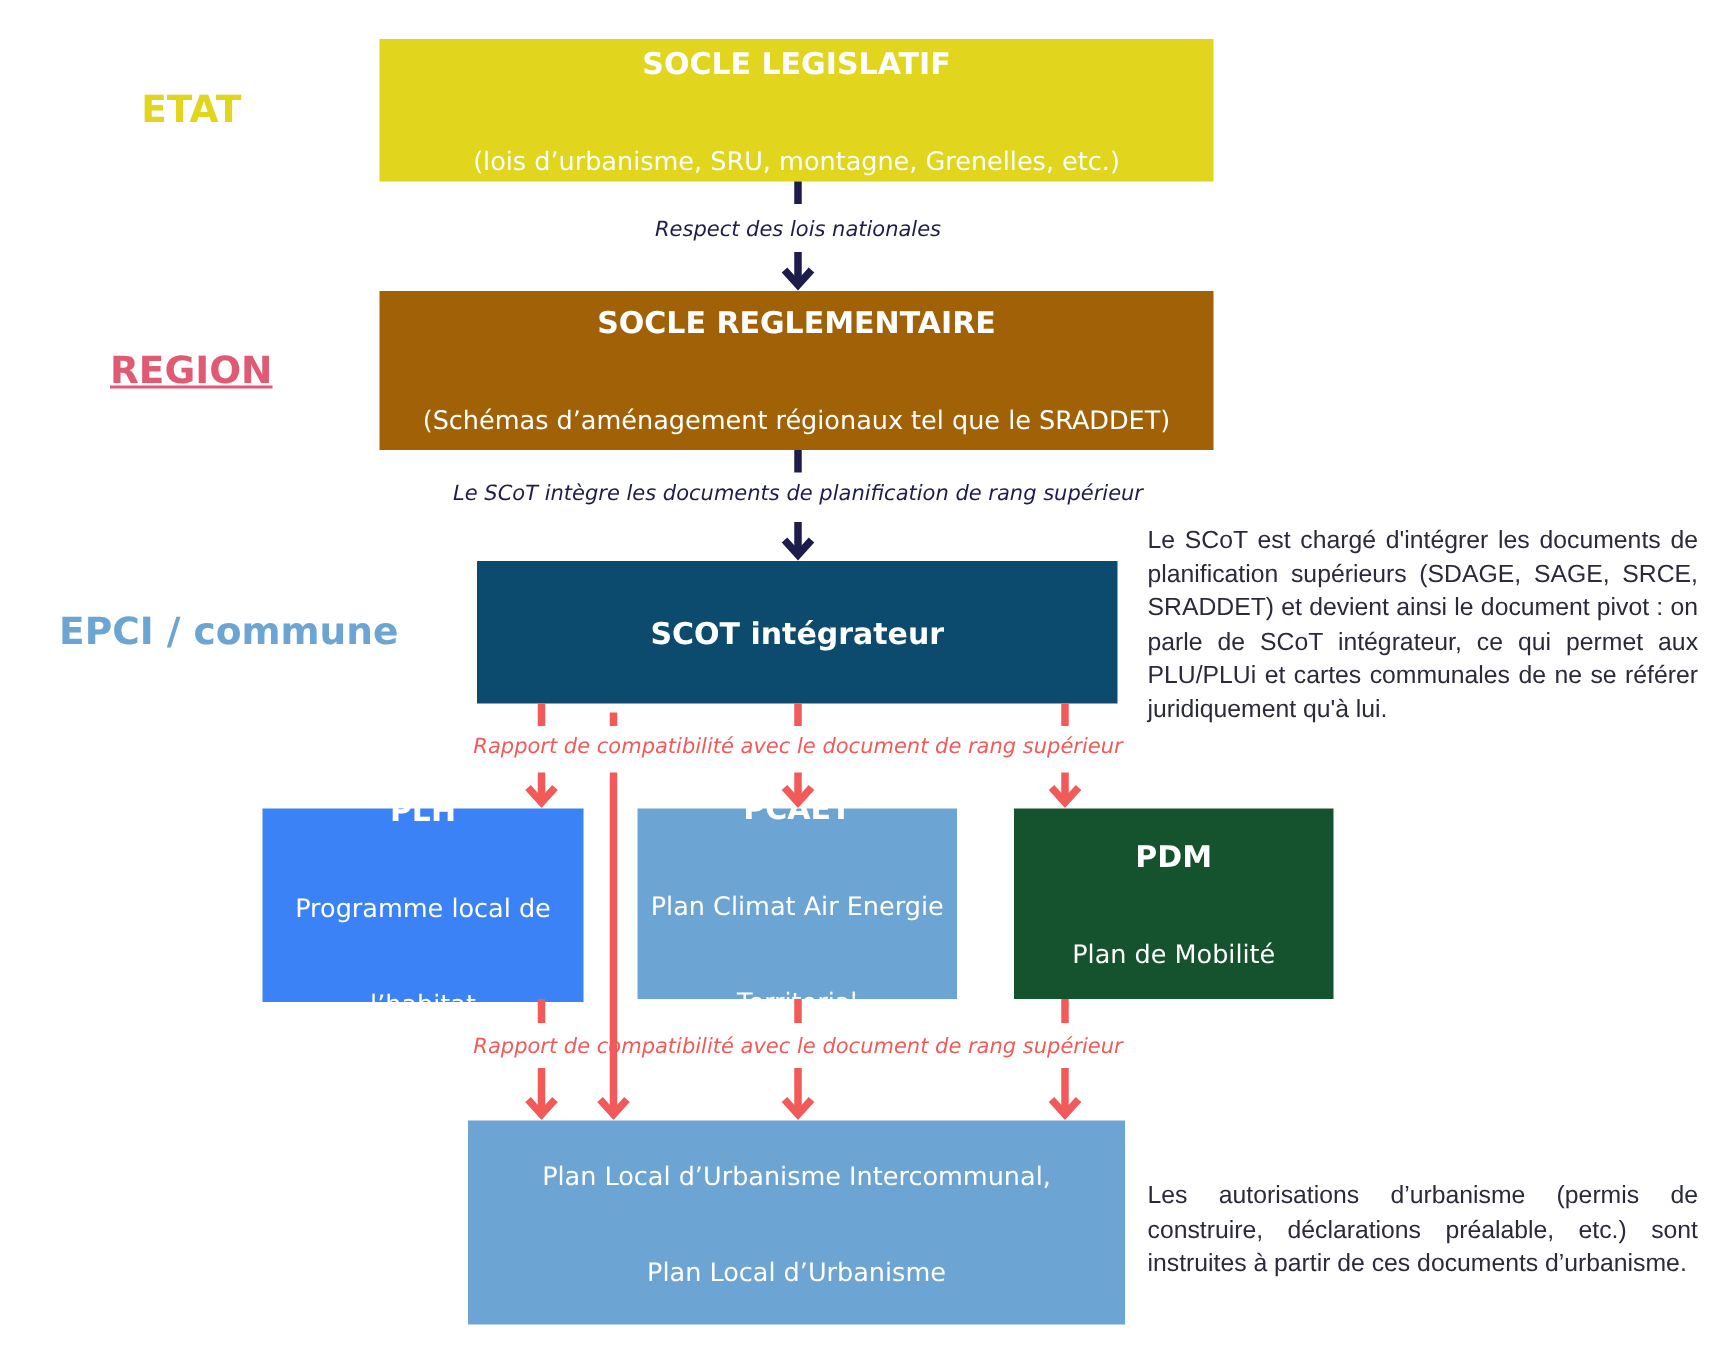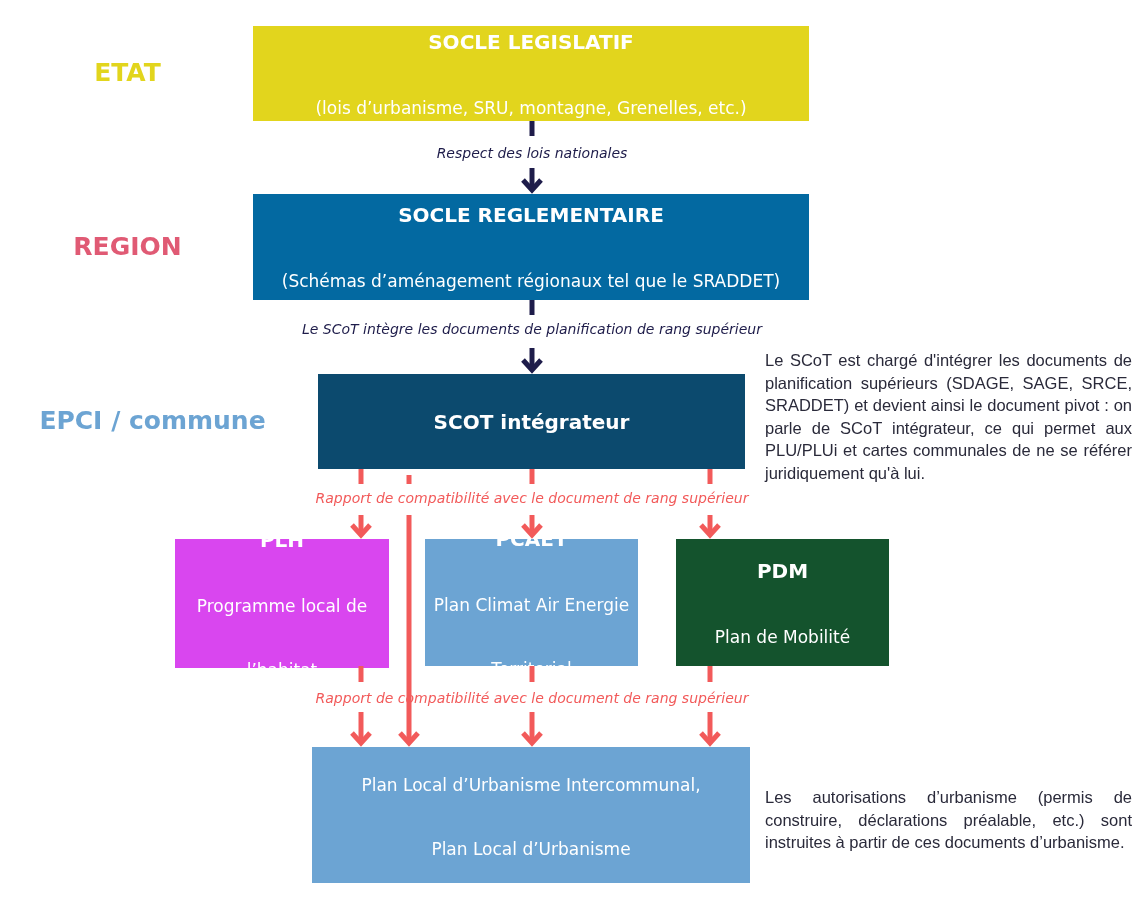--- a/index.html
+++ b/index.html
@@ -9,38 +9,38 @@
   .box .title { font-weight:bold; font-size:20px; line-height:28px; }
   .box .sub { font-size:17px; line-height:24px; }
   .conn-label { position:absolute; font-family:"DejaVu Sans", sans-serif; font-weight:normal; font-style:italic; font-size:14px; text-align:center; white-space:nowrap; }
   .side-text { position:absolute; font-family:"Liberation Sans", sans-serif; font-size:16.5px; line-height:22.5px; color:#2a2a3a; text-align:justify; text-align-last:left; }
   svg.arrows { position:absolute; left:0; top:0; width:1146px; height:900px; pointer-events:none; }
 </style>
 </head>
 <body>
 
 <div class="level-label" style="left:60px; top:58px; width:135px; color:#e2d51d;">ETAT</div>
-<div class="level-label" style="left:40px; top:232px; width:175px; color:#e05a74;">REGION</div>
+<div class="level-label" style="left:40px; top:232px; width:175px; color:#e05a74;text-decoration:underline;">REGION</div>
 <div class="level-label" style="left:20px; top:406px; width:265px; color:#6ca4d3;">EPCI / commune</div>
 
 <div class="box" style="left:253px; top:26px; width:556px; height:95px; background:#e2d51d;">
   <div class="title">SOCLE LEGISLATIF</div>
   <div class="sub">(lois d’urbanisme, SRU, montagne, Grenelles, etc.)</div>
 </div>
 
-<div class="box" style="left:253px; top:194px; width:556px; height:106px; background:#0369a1;">
+<div class="box" style="left:253px; top:194px; width:556px; height:106px; background:#a16207;">
   <div class="title">SOCLE REGLEMENTAIRE</div>
   <div class="sub">(Schémas d’aménagement régionaux tel que le SRADDET)</div>
 </div>
 
 <div class="box" style="left:318px; top:374px; width:427px; height:95px; background:#0c4a6e;">
   <div class="title">SCOT intégrateur</div>
 </div>
 
-<div class="box" style="left:175px; top:539px; width:214px; height:129px; background:#d946ef;text-align:center;">
+<div class="box" style="left:175px; top:539px; width:214px; height:129px; background:#3b82f6;text-align:center;">
   <div class="title">PLH</div>
   <div class="sub">Programme local de</div>
   <div class="sub">l’habitat</div>
 </div>
 
 <div class="box" style="left:425px; top:539px; width:213px; height:127px; background:#6ca4d3;">
   <div class="title">PCAET</div>
   <div class="sub">Plan Climat Air Energie</div>
   <div class="sub">Territorial</div>
 </div>

